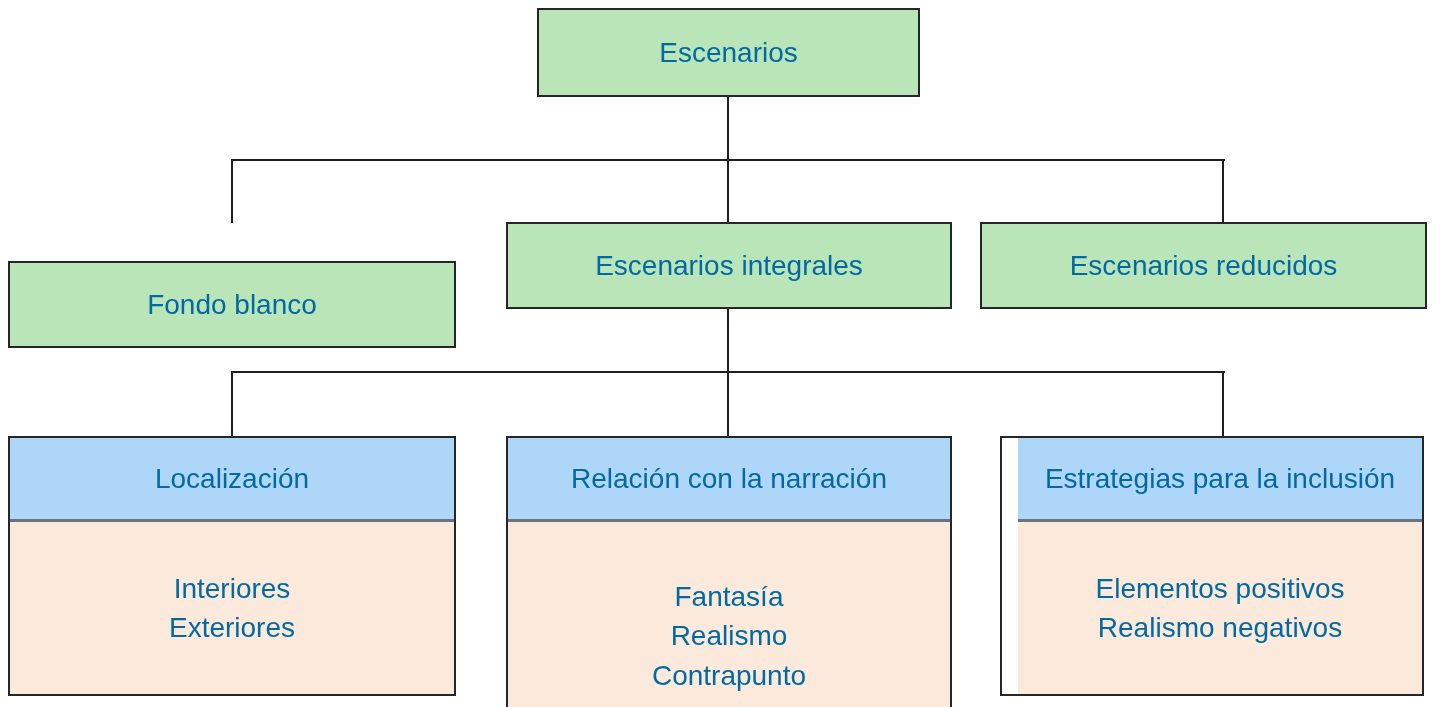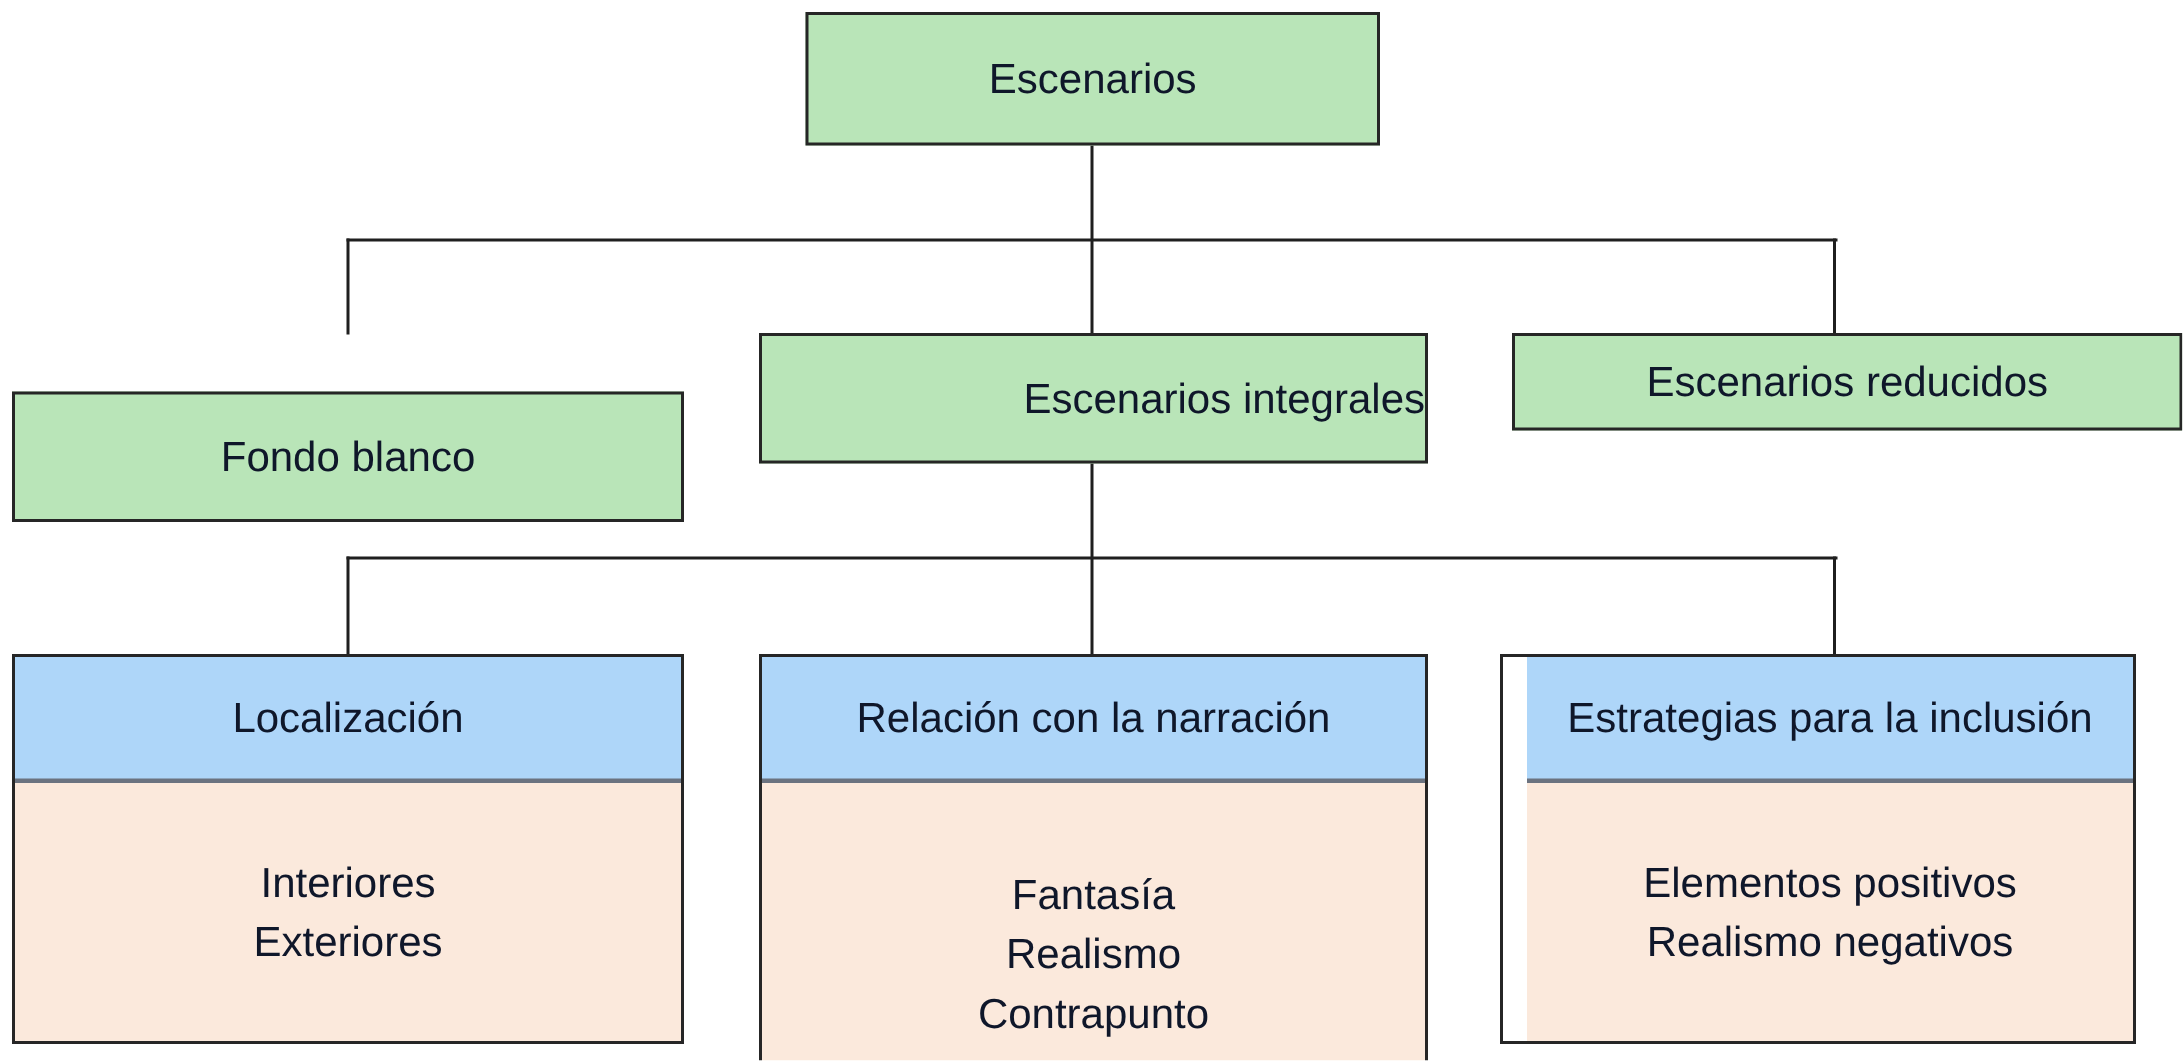--- a/index.html
+++ b/index.html
@@ -7,21 +7,21 @@
     padding: 0;
     background: #ffffff;
     font-family: "Liberation Sans", sans-serif;
   }
   .canvas {
     position: relative;
     width: 1455px;
     height: 707px;
     background: #ffffff;
     overflow: hidden;
-    color: #0f172a;
+    color: #0369a1;
   }
   .node {
     position: absolute;
     box-sizing: border-box;
     border: 2px solid #262626;
     display: flex;
     align-items: center;
     justify-content: center;
     text-align: center;
     font-size: 28px;
@@ -64,22 +64,22 @@
   .h-1        { left: 231px; top: 159px; width: 994px; height: 2px; }
   .v-left-1   { left: 231px; top: 159px; width: 2px; height: 64px; }
   .v-right-1  { left: 1222px; top: 159px; width: 2px; height: 64px; }
   .v-center-2 { left: 727px; top: 309px; width: 2px; height: 127px; }
   .h-2        { left: 231px; top: 371px; width: 994px; height: 2px; }
   .v-left-2   { left: 231px; top: 371px; width: 2px; height: 66px; }
   .v-right-2  { left: 1222px; top: 371px; width: 2px; height: 66px; }
   
   .root       { left: 537px;  top: 8px;   width: 383px; height: 89px; }
   .l2-a       { left: 8px;    top: 222px; width: 448px; height: 87px; margin-top: 39px; }
-  .l2-b       { left: 506px;  top: 222px; width: 446px; height: 87px; justify-content: flex-end; }
-  .l2-c       { left: 1008px; top: 222px; width: 447px; height: 65px; }
+  .l2-b       { left: 506px;  top: 222px; width: 446px; height: 87px; }
+  .l2-c       { left: 980px; top: 222px; width: 447px; height: 87px; }
   .l3-a       { left: 8px;    top: 436px; width: 448px; height: 260px; }
   .l3-b       { left: 506px;  top: 436px; width: 446px; height: 316px; }
   .l3-c       { left: 1000px; top: 436px; width: 424px; height: 260px; padding-left: 16px; }
 </style>
 </head>
 <body>
 
 <div class="canvas">
 
   <div class="line v-center-1"></div>

